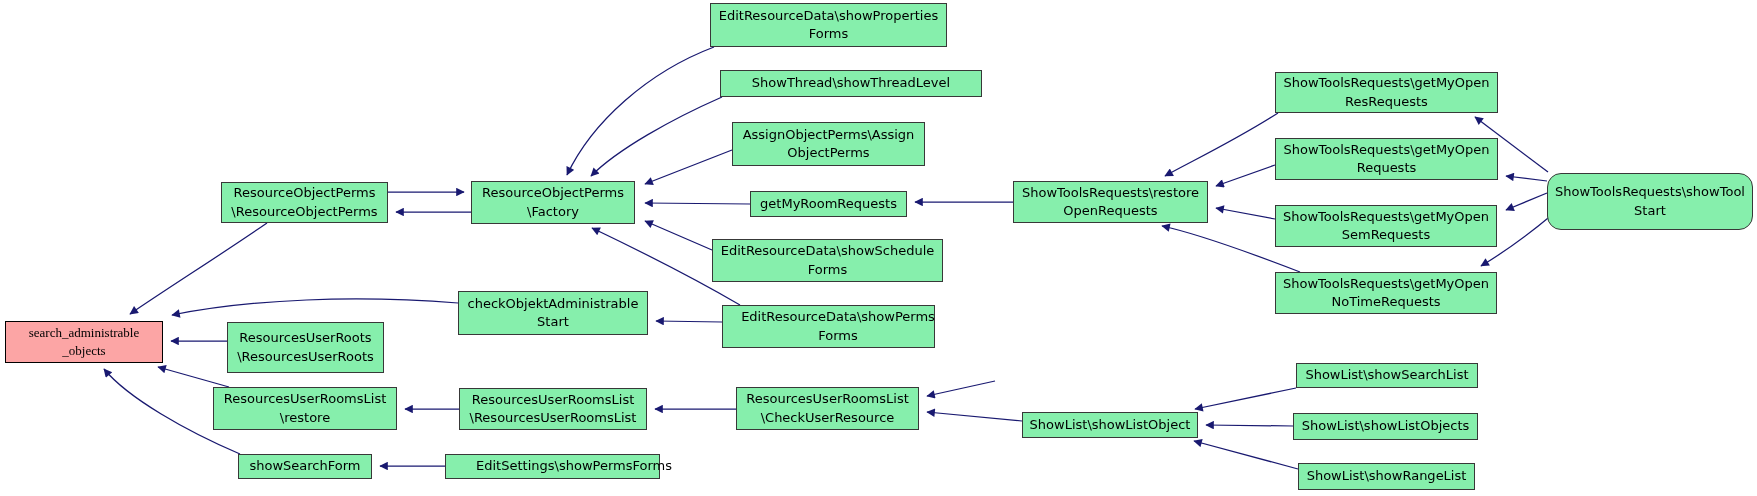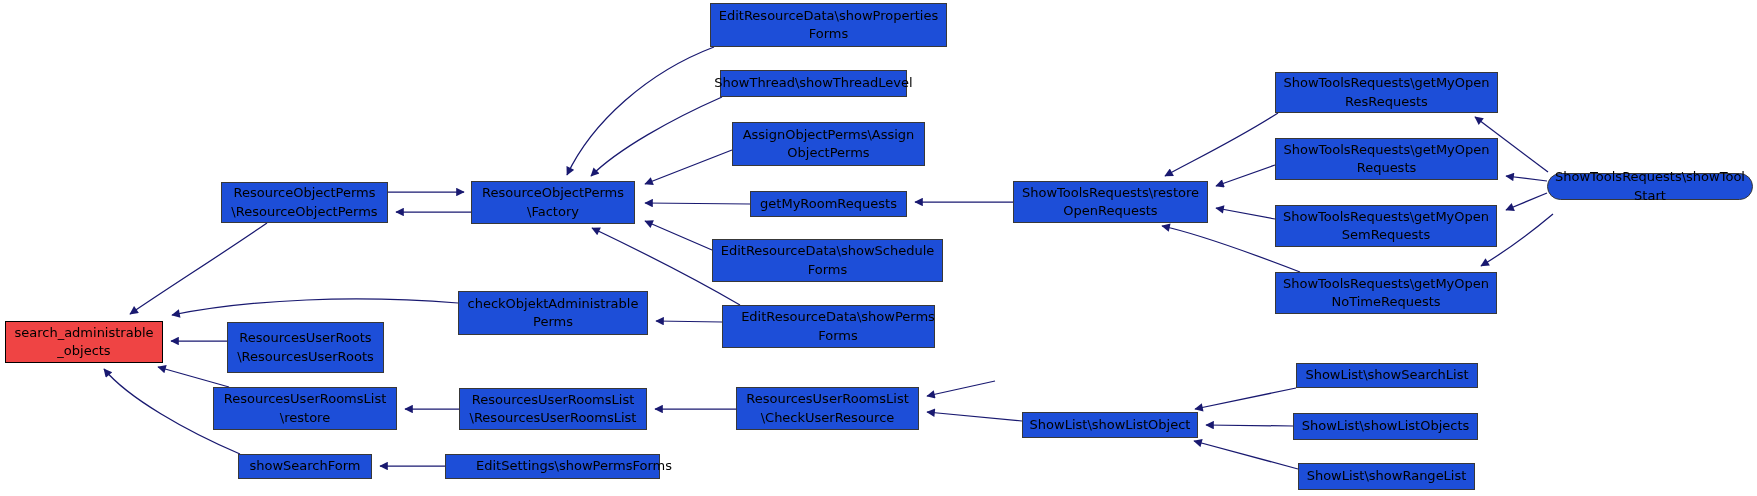--- a/index.html
+++ b/index.html
@@ -19,35 +19,36 @@
     position: absolute;
     left: 0; top: 0;
     width: 1757px;
     height: 496px;
     pointer-events: none;
   }
   .node {
     position: absolute;
     box-sizing: border-box;
     border: 1.4px solid #383838;
-    background: #1d4ed8;
+    background: #86efac;
     color: #000000;
     font-size: 13px;
     line-height: 1.42;
     display: flex;
     align-items: center;
     justify-content: center;
     text-align: center;
     white-space: pre-line;
     cursor: pointer;
   }
   .node.root {
-    background: #ef4444;
+    background: #fca5a5;
     border-color: #000000;
     cursor: default;
+    font-family: Liberation Serif, serif;
   }
 </style>
 </head>
 <body>
 
 <div class="canvas">
 
   <svg class="edges" viewBox="0 0 1757 496" xmlns="http://www.w3.org/2000/svg">
     <defs>
       <marker id="ah" viewBox="0 0 10 10" refX="9.2" refY="5" markerUnits="userSpaceOnUse" markerWidth="11" markerHeight="8.5" orient="auto">
@@ -90,41 +91,41 @@
   </svg>
 
   <div class="node root" style="left:5px;   top:321px; width:158px; height:42px;">search_administrable
 _objects</div>
   <div class="node" style="left:221px; top:182px; width:167px; height:41px;">ResourceObjectPerms
 \ResourceObjectPerms</div>
   <div class="node" style="left:471px; top:181px; width:164px; height:43px;">ResourceObjectPerms
 \Factory</div>
   <div class="node" style="left:710px; top:3px;   width:237px; height:44px;">EditResourceData\showProperties
 Forms</div>
-  <div class="node" style="left:720px; top:70px;  width:187px; height:27px;">ShowThread\showThreadLevel</div>
+  <div class="node" style="left:720px; top:70px;  width:262px; height:27px;">ShowThread\showThreadLevel</div>
   <div class="node" style="left:732px; top:122px; width:193px; height:44px;">AssignObjectPerms\Assign
 ObjectPerms</div>
   <div class="node" style="left:750px; top:191px; width:157px; height:26px;">getMyRoomRequests</div>
   <div class="node" style="left:712px; top:239px; width:231px; height:43px;">EditResourceData\showSchedule
 Forms</div>
   <div class="node" style="left:722px; top:305px; width:213px; height:43px;padding-left:19px;">EditResourceData\showPerms
 Forms</div>
   <div class="node" style="left:458px; top:291px; width:190px; height:44px;">checkObjektAdministrable
-Perms</div>
+Start</div>
   <div class="node" style="left:1013px; top:181px; width:195px; height:42px;">ShowToolsRequests\restore
 OpenRequests</div>
   <div class="node" style="left:1275px; top:72px;  width:223px; height:41px;">ShowToolsRequests\getMyOpen
 ResRequests</div>
   <div class="node" style="left:1275px; top:138px; width:223px; height:42px;">ShowToolsRequests\getMyOpen
 Requests</div>
   <div class="node" style="left:1275px; top:205px; width:222px; height:42px;">ShowToolsRequests\getMyOpen
 SemRequests</div>
   <div class="node" style="left:1275px; top:272px; width:222px; height:42px;">ShowToolsRequests\getMyOpen
 NoTimeRequests</div>
-  <div class="node" style="left:1547px; top:173px; width:206px; height:27px;border-radius:14px;">ShowToolsRequests\showTool
+  <div class="node" style="left:1547px; top:173px; width:206px; height:57px;border-radius:14px;">ShowToolsRequests\showTool
 Start</div>
   <div class="node" style="left:227px; top:322px; width:157px; height:51px;">ResourcesUserRoots
 \ResourcesUserRoots</div>
   <div class="node" style="left:213px; top:387px; width:184px; height:43px;">ResourcesUserRoomsList
 \restore</div>
   <div class="node" style="left:459px; top:388px; width:188px; height:42px;">ResourcesUserRoomsList
 \ResourcesUserRoomsList</div>
   <div class="node" style="left:736px; top:387px; width:183px; height:43px;">ResourcesUserRoomsList
 \CheckUserResource</div>
   <div class="node" style="left:1296px; top:363px; width:182px; height:25px;">ShowList\showSearchList</div>

